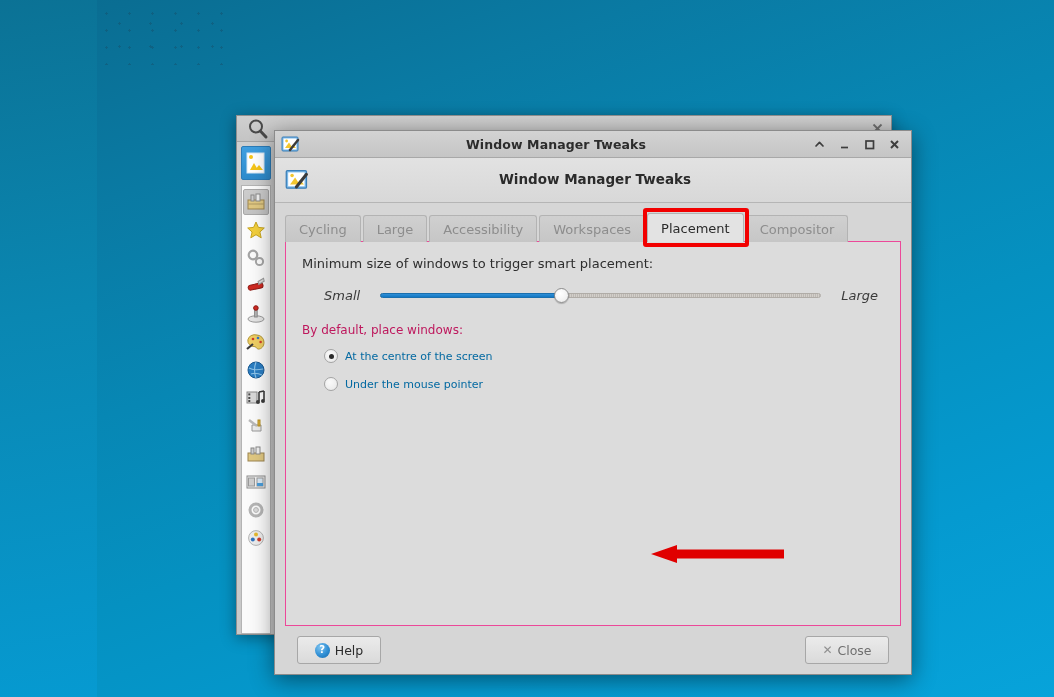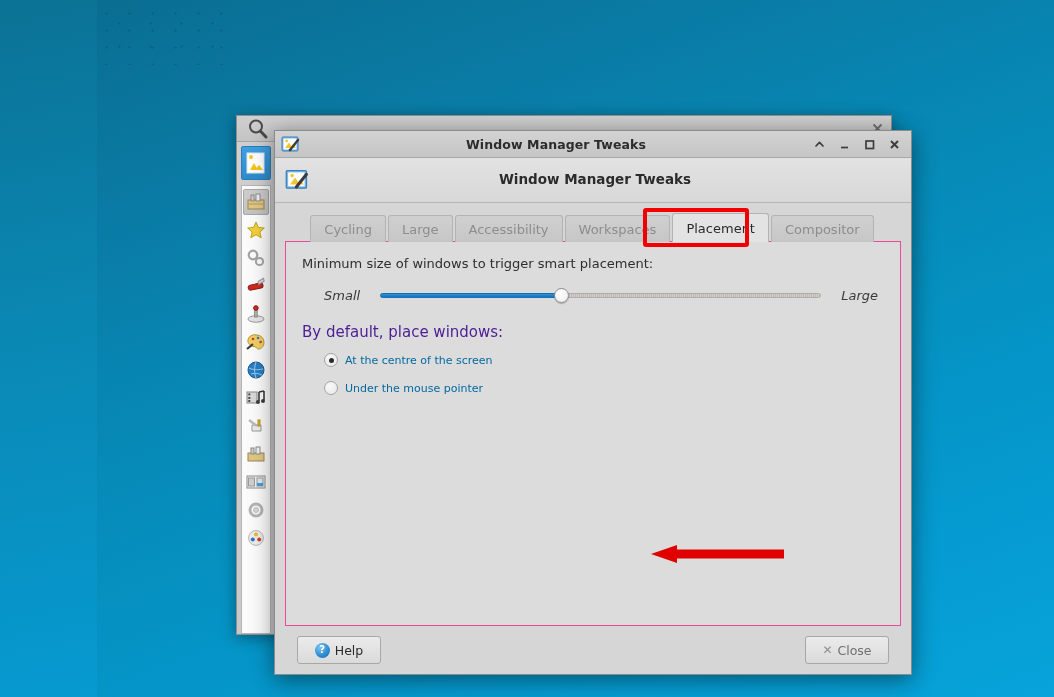--- a/index.html
+++ b/index.html
@@ -214,21 +214,20 @@
     padding: 10px 10px 0 10px;
     display: flex; flex-direction: column;
     position: relative;
   }
   #tabstrip {
     display: flex;
     align-items: flex-end;
     height: 29px;
     position: relative;
     z-index: 3;
-    justify-content: center;
   }
   .tab {
     height: 27px;
     padding: 0 13px;
     display: flex; align-items: center;
     font-size: 13px;
     color: #8d8d8d;
     background: linear-gradient(#d0d0d0,#c6c6c6);
     border: 1px solid #b3b3b3;
     border-bottom: none;
@@ -295,21 +294,21 @@
   #slider-thumb {
     position: absolute;
     top: 3px;
     width: 15px; height: 15px;
     margin-left: -7px;
     border-radius: 50%;
     background: radial-gradient(circle at 40% 35%, #ffffff 0%, #f2f2f2 60%, #e2e2e2 100%);
     border: 1px solid #8d8d8d;
     box-shadow: 0 1px 1px rgba(0,0,0,.22);
   }
-  #place-label { font-size: 15px; color: #4c1d95; margin-bottom: 12px; }
+  #place-label { font-size: 12px; color: #be185d; margin-bottom: 12px; }
   .radio-row {
     display: flex; align-items: center;
     padding-left: 22px;
     margin-bottom: 14px;
     position: relative;
   }
   .radio {
     width: 14px; height: 14px;
     border-radius: 50%;
     border: 1px solid #a4a4a4;

